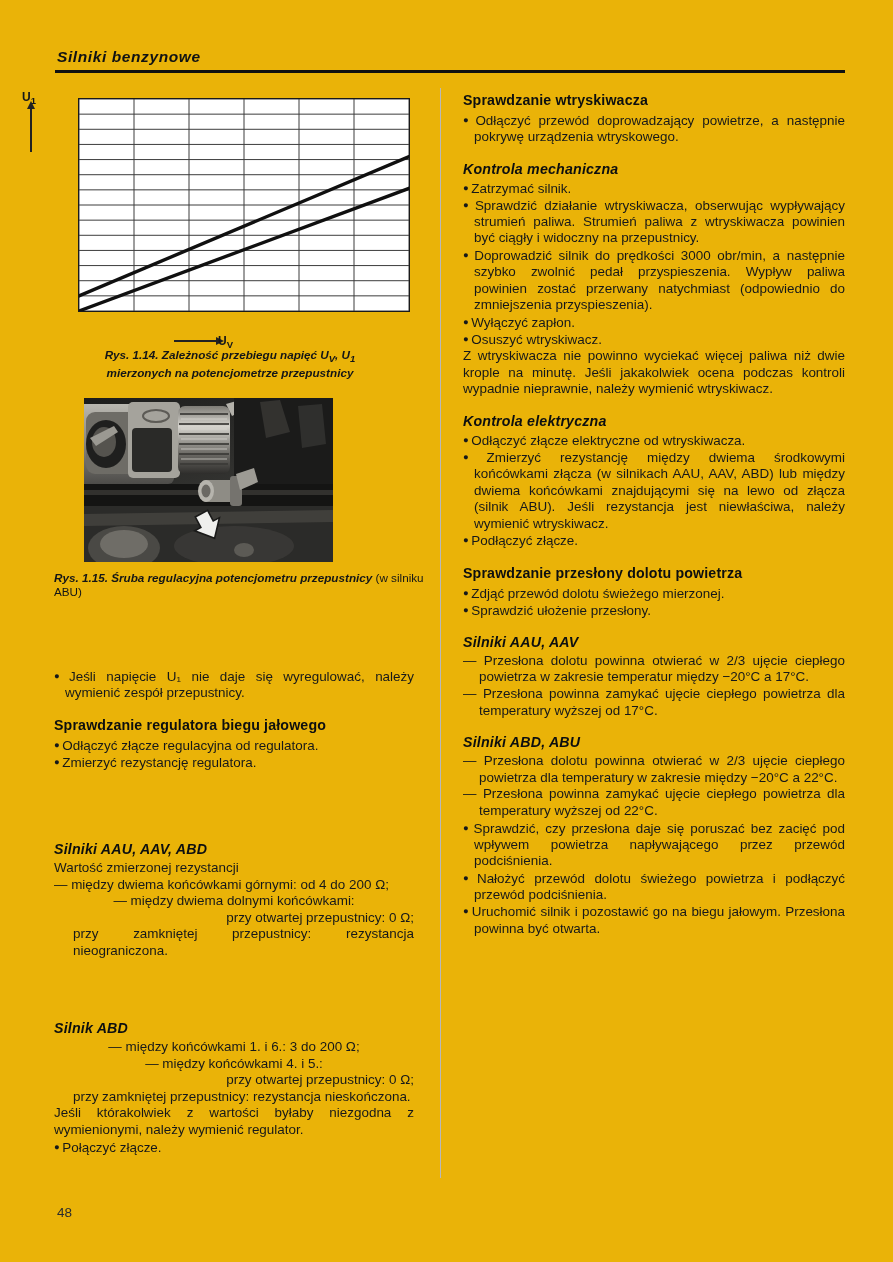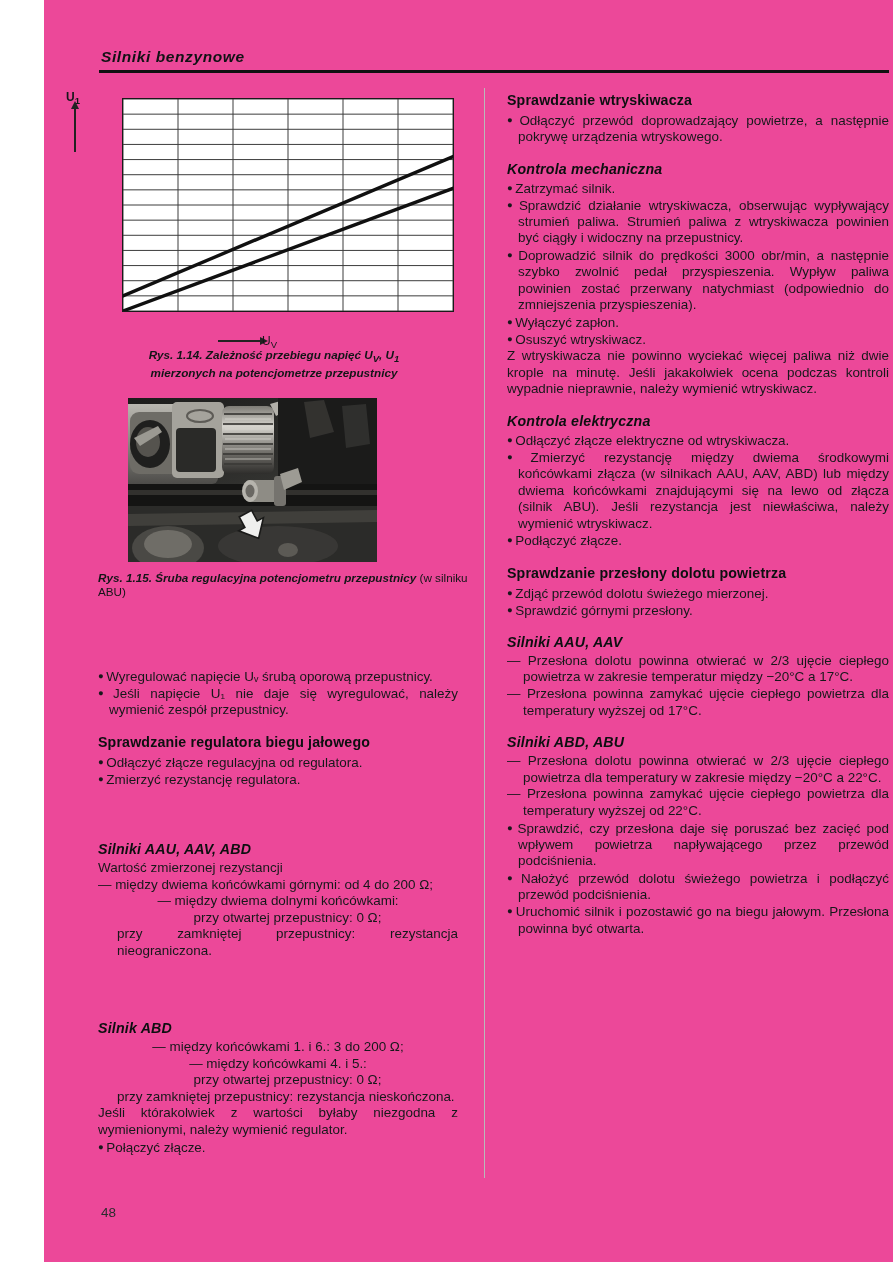--- a/index.html
+++ b/index.html
@@ -12,22 +12,21 @@
     width: 893px;
     height: 1262px;
     position: relative;
     font-family: "Liberation Sans", sans-serif;
     color: #16181a;
     overflow: hidden;
   }
   .page {
     position: absolute;
     inset: 0;
-    background: #ec4899;
-    margin-left: 44px;
+    background: #eab308;
   }
 
   
   .runhead {
     position: absolute;
     left: 55px;
     top: 48px;
     width: 790px;
   }
   .runhead-title {
@@ -107,21 +106,21 @@
   }
   p.dash.nj { text-align: center; }
   p.ind {
     font-size: 13.45px;
     line-height: 16.6px;
     margin: 0;
     padding-left: 19px;
     text-align: justify;
     color: #16181a;
   }
-  p.ind.nj { text-align: center; }
+  p.ind.nj { text-align: right; }
   .bul::before {
     content: "\25CF";
     font-size: 9.5px;
     vertical-align: 1.5px;
     padding-right: 2.5px;
   }
   sub { font-size: 9.5px; vertical-align: -3px; }
 
   
   .fig-chart {
@@ -165,21 +164,21 @@
     border: 1.6px solid #1a1a1a;
     background: #fff;
     overflow: hidden;
   }
   .plot svg { display: block; }
   .chart-xlab {
     position: absolute;
     left: 196px;
     top: 246px;
     font-size: 12px;
-    font-weight: normal;
+    font-weight: bold;
     color: #15171a;
   }
   .chart-xarrow {
     position: absolute;
     left: 152px;
     top: 252px;
     width: 42px;
     height: 2px;
     background: #222;
   }
@@ -381,21 +380,20 @@
     </svg>
   </div>
 
   <div class="caption cap-115">
     <span>Rys. 1.15.</span>
     <span>Śruba regulacyjna potencjometru przepustnicy</span>
     <span class="plain">(w silniku ABU)</span>
   </div>
 
   <div class="blk-left-a">
-    <p class="bullet"><span class="bul"></span><span>Wyregulować napięcie Uᵥ śrubą oporową przepustnicy.</span></p>
     <p class="bullet"><span class="bul"></span><span>Jeśli napięcie U₁ nie daje się wyregulować, należy wymienić zespół przepustnicy.</span></p>
     <div class="h-bold">Sprawdzanie regulatora biegu jałowego</div>
     <p class="bullet nj"><span class="bul"></span><span>Odłączyć złącze regulacyjna od regulatora.</span></p>
     <p class="bullet nj"><span class="bul"></span><span>Zmierzyć rezystancję regulatora.</span></p>
   </div>
 
   <div class="blk-left-b">
     <div class="h-ital">Silniki AAU, AAV, ABD</div>
     <p class="body nj">Wartość zmierzonej rezystancji</p>
     <p class="dash">— między dwiema końcówkami górnymi: od 4 do 200 Ω;</p>
@@ -426,21 +424,21 @@
     <p class="bullet nj"><span class="bul"></span><span>Osuszyć wtryskiwacz.</span></p>
     <p class="body">Z wtryskiwacza nie powinno wyciekać więcej paliwa niż dwie krople na minutę. Jeśli jakakolwiek ocena podczas kontroli wypadnie nieprawnie, należy wymienić wtryskiwacz.</p>
 
     <div class="h-ital">Kontrola elektryczna</div>
     <p class="bullet nj"><span class="bul"></span><span>Odłączyć złącze elektryczne od wtryskiwacza.</span></p>
     <p class="bullet"><span class="bul"></span><span>Zmierzyć rezystancję między dwiema środkowymi końcówkami złącza (w silnikach AAU, AAV, ABD) lub między dwiema końcówkami znajdującymi się na lewo od złącza (silnik ABU). Jeśli rezystancja jest niewłaściwa, należy wymienić wtryskiwacz.</span></p>
     <p class="bullet nj"><span class="bul"></span><span>Podłączyć złącze.</span></p>
 
     <div class="h-bold">Sprawdzanie przesłony dolotu powietrza</div>
     <p class="bullet nj"><span class="bul"></span><span>Zdjąć przewód dolotu świeżego mierzonej.</span></p>
-    <p class="bullet nj"><span class="bul"></span><span>Sprawdzić górnymi przesłony.</span></p>
+    <p class="bullet nj"><span class="bul"></span><span>Sprawdzić ułożenie przesłony.</span></p>
 
     <div class="h-ital">Silniki AAU, AAV</div>
     <p class="dash">— Przesłona dolotu powinna otwierać w 2/3 ujęcie ciepłego powietrza w zakresie temperatur między −20°C a 17°C.</p>
     <p class="dash">— Przesłona powinna zamykać ujęcie ciepłego powietrza dla temperatury wyższej od 17°C.</p>
 
     <div class="h-ital">Silniki ABD, ABU</div>
     <p class="dash">— Przesłona dolotu powinna otwierać w 2/3 ujęcie ciepłego powietrza dla temperatury w zakresie między −20°C a 22°C.</p>
     <p class="dash">— Przesłona powinna zamykać ujęcie ciepłego powietrza dla temperatury wyższej od 22°C.</p>
     <p class="bullet"><span class="bul"></span><span>Sprawdzić, czy przesłona daje się poruszać bez zacięć pod wpływem powietrza napływającego przez przewód podciśnienia.</span></p>
     <p class="bullet"><span class="bul"></span><span>Nałożyć przewód dolotu świeżego powietrza i podłączyć przewód podciśnienia.</span></p>

